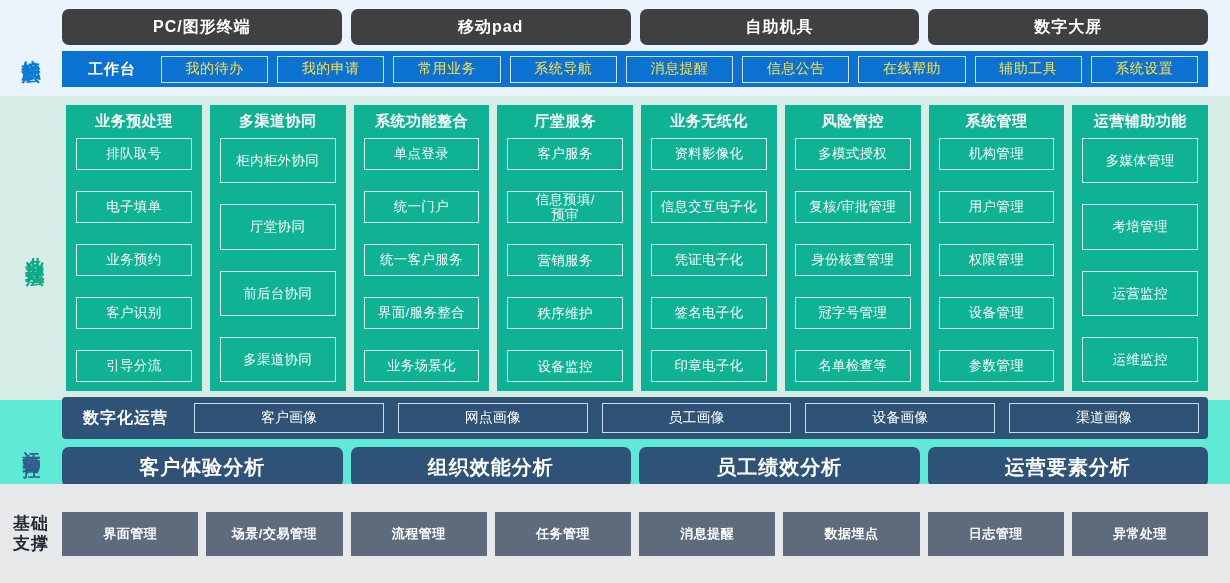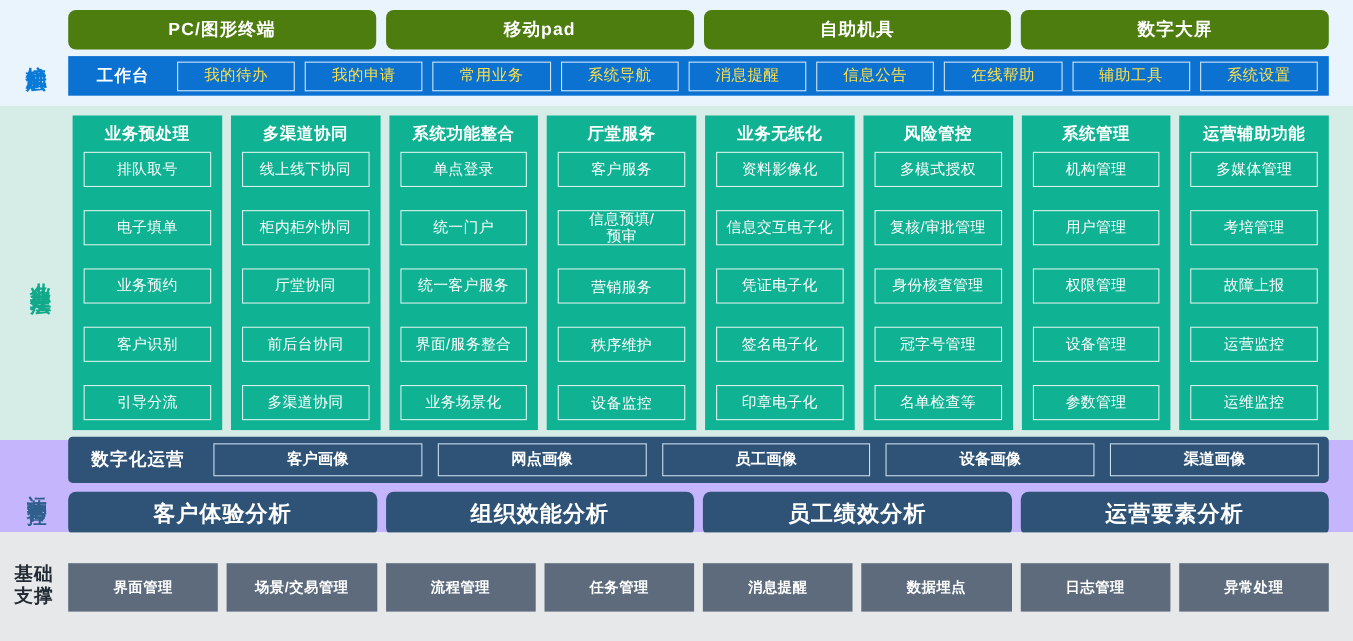--- a/index.html
+++ b/index.html
@@ -32,21 +32,20 @@
     padding: 5px 22px 5px 0;
   }
   .side-label {
     width: 62px;
     min-width: 62px;
     display: flex;
     align-items: center;
     justify-content: center;
     font-weight: bold;
     box-sizing: border-box;
-    font-family: Liberation Mono, monospace;
   }
   .side-label .vtext {
     writing-mode: vertical-rl;
     text-orientation: upright;
     letter-spacing: 3px;
     line-height: 1.05;
   }
   .contact-label .vtext {
     color: #0a7ad6;
     font-size: 19px;
@@ -56,21 +55,21 @@
     display: flex;
     flex-direction: column;
     gap: 6px;
   }
   .channel-row {
     display: flex;
     gap: 9px;
   }
   .channel-btn {
     flex: 1;
-    background: #4d7c0f;
+    background: #404040;
     color: #ffffff;
     font-size: 16px;
     font-weight: bold;
     height: 36px;
     border-radius: 7px;
     display: flex;
     align-items: center;
     justify-content: center;
     letter-spacing: 1px;
   }
@@ -155,21 +154,21 @@
     align-items: center;
     justify-content: center;
     text-align: center;
     line-height: 1.12;
     white-space: pre-line;
     letter-spacing: 0.3px;
   }
 
   
   .layer-ops {
-    background: #c4b5fd;
+    background: #5eead4;
     height: 84px;
     display: flex;
     align-items: center;
     box-sizing: border-box;
     padding: 7px 22px 7px 0;
     justify-content: center;
   }
   .ops-label .vtext {
     color: #2f5f8c;
     font-size: 18px;
@@ -200,21 +199,20 @@
   .ops-portrait-item {
     flex: 1;
     border: 1px solid #c9dced;
     color: #ffffff;
     font-size: 14px;
     height: 28px;
     display: flex;
     align-items: center;
     justify-content: center;
     white-space: nowrap;
-    font-weight: bold;
   }
   .ops-analysis-row {
     display: flex;
     gap: 8px;
   }
   .ops-analysis-item {
     flex: 1;
     background: #2e5377;
     border-radius: 7px;
     color: #ffffff;
@@ -307,21 +305,20 @@
           <div class="bitem">电子填单</div>
           <div class="bitem">业务预约</div>
           <div class="bitem">客户识别</div>
           <div class="bitem">引导分流</div>
         </div>
       </div>
 
       <div class="bcol">
         <div class="bcol-title">多渠道协同</div>
         <div class="bcol-items">
-          <div class="bitem">线上线下协同</div>
           <div class="bitem">柜内柜外协同</div>
           <div class="bitem">厅堂协同</div>
           <div class="bitem">前后台协同</div>
           <div class="bitem">多渠道协同</div>
         </div>
       </div>
 
       <div class="bcol">
         <div class="bcol-title">系统功能整合</div>
         <div class="bcol-items">
@@ -376,21 +373,20 @@
           <div class="bitem">设备管理</div>
           <div class="bitem">参数管理</div>
         </div>
       </div>
 
       <div class="bcol">
         <div class="bcol-title">运营辅助功能</div>
         <div class="bcol-items">
           <div class="bitem">多媒体管理</div>
           <div class="bitem">考培管理</div>
-          <div class="bitem">故障上报</div>
           <div class="bitem">运营监控</div>
           <div class="bitem">运维监控</div>
         </div>
       </div>
 
     </div>
   </section>
 
   <section class="layer-ops">
     <div class="side-label ops-label">

